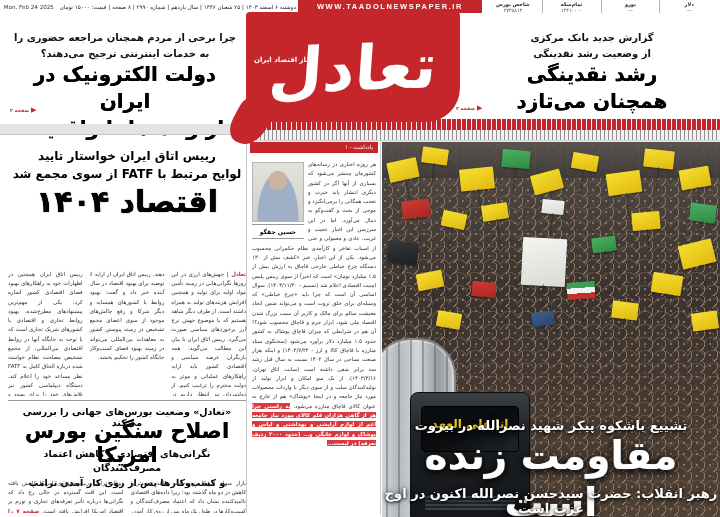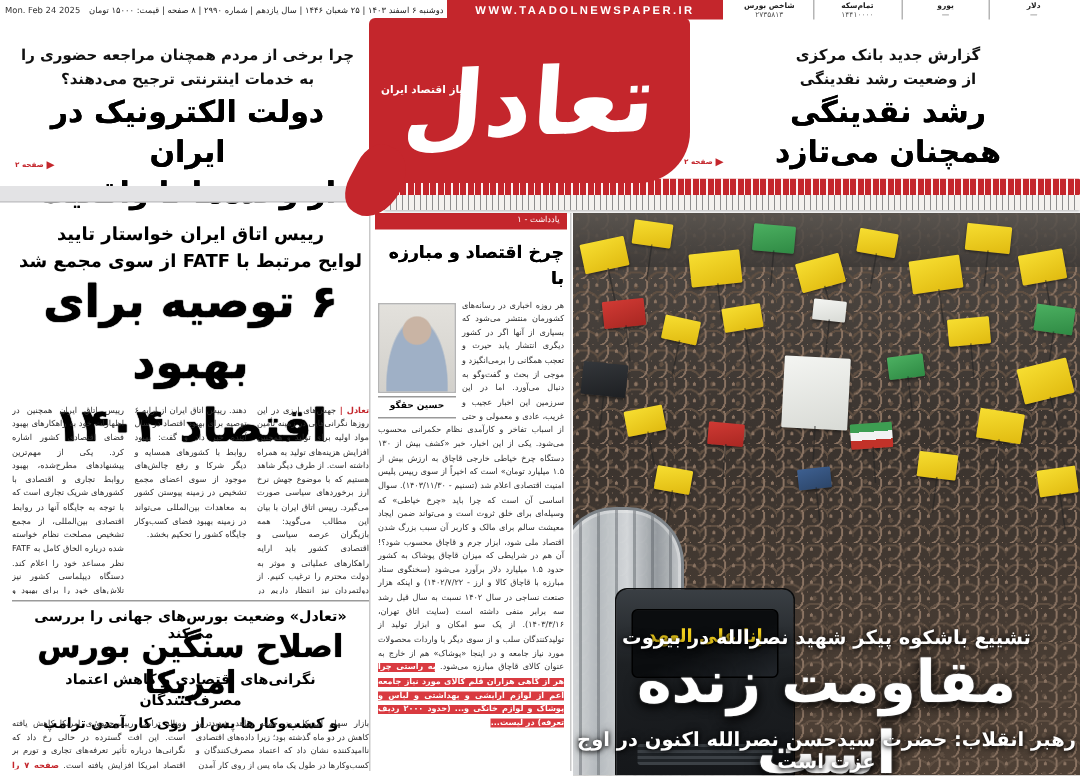--- a/index.html
+++ b/index.html
@@ -190,21 +190,20 @@
   <div class="abs pagebadge badge-right">
     <span class="tri">▶</span>
     <span>صفحه ۲</span>
   </div>
 
   <div class="abs fatf-kicker">
     <div>رییس اتاق ایران خواستار تایید</div>
     <div>لوایح مرتبط با FATF از سوی مجمع شد</div>
   </div>
   <div class="abs fatf-title">
-    <div>۶ توصیه برای بهبود</div>
     <div>اقتصاد ۱۴۰۴</div>
   </div>
   <div class="abs fatf-cols">
     <div class="smallcol">
       <span class="lead-tag">تعادل |</span>
       <span>جهش‌های ارزی در این روزها نگرانی‌هایی در زمینه تأمین مواد اولیه برای تولید و همچنین افزایش هزینه‌های تولید به همراه داشته است. از طرف دیگر شاهد هستیم که با موضوع جهش نرخ ارز برخوردهای سیاسی صورت می‌گیرد. رییس اتاق ایران با بیان این مطالب می‌گوید: همه بازیگران عرصه سیاسی و اقتصادی کشور باید ارایه راهکارهای عملیاتی و موثر به دولت محترم را ترغیب کنیم. از دولتمردان نیز انتظار داریم در راستای کاهش اثرات افزایش نرخ ارز، اقداماتی برای تعدیل قیمت واردات مواد اولیه و واسطه‌ای در دستور کار قرار</span>
     </div>
     <div class="smallcol">
       <span>دهند. رییس اتاق ایران از ارایه ۶ توصیه برای بهبود اقتصاد در سال آینده خبر داد و گفت: بهبود روابط با کشورهای همسایه و دیگر شرکا و رفع چالش‌های موجود از سوی اعضای مجمع تشخیص در زمینه پیوستن کشور به معاهدات بین‌المللی می‌تواند در زمینه بهبود فضای کسب‌وکار جایگاه کشور را تحکیم بخشد.</span>
     </div>
@@ -230,21 +229,20 @@
       <span class="readmore">صفحه ۷ را بخوانید</span>
     </div>
   </div>
 
   <div class="abs v-divider" style="left:246px;"></div>
   <div class="abs v-divider" style="left:380px;"></div>
 
   <div class="abs note">
     <div class="note-header">یادداشت - ۱</div>
     <div class="note-title">
-      <div>چرخ اقتصاد و مبارزه با</div>
     </div>
     <div class="note-body">
       <div class="author-fig">
         <div class="author-img"></div>
         <div class="author-name">حسین حقگو</div>
       </div>
       <span>هر روزه اخباری در رسانه‌های کشورمان منتشر می‌شود که بسیاری از آنها اگر در کشور دیگری انتشار یابد حیرت و تعجب همگانی را برمی‌انگیزد و موجی از بحث و گفت‌وگو به دنبال می‌آورد. اما در این سرزمین این اخبار عجیب و غریب، عادی و معمولی و حتی از اسباب تفاخر و کارآمدی نظام حکمرانی محسوب می‌شود. یکی از این اخبار، خبر «کشف بیش از ۱۳۰ دستگاه چرخ خیاطی خارجی قاچاق به ارزش بیش از ۱.۵ میلیارد تومان» است که اخیراً از سوی رییس پلیس امنیت اقتصادی اعلام شد (تسنیم - ۱۴۰۳/۱۱/۳۰).</span>
       <span>سوال اساسی آن است که چرا باید «چرخ خیاطی» که وسیله‌ای برای خلق ثروت است و می‌تواند ضمن ایجاد معیشت سالم برای مالک و کاربر آن سبب بزرگ شدن اقتصاد ملی شود، ابزار جرم و قاچاق محسوب شود؟! آن هم در شرایطی که میزان قاچاق پوشاک به کشور حدود ۱.۵ میلیارد دلار برآورد می‌شود (سخنگوی ستاد مبارزه با قاچاق کالا و ارز - ۱۴۰۲/۷/۲۲) و اینکه هزار صنعت نساجی در سال ۱۴۰۲ نسبت به سال قبل رشد سه برابر منفی داشته است (سایت اتاق تهران، ۱۴۰۳/۳/۱۶). از یک سو امکان و ابزار تولید از تولیدکنندگان سلب و از سوی دیگر با واردات محصولات مورد نیاز جامعه و در اینجا «پوشاک» هم از خارج به عنوان کالای قاچاق مبارزه می‌شود.</span>
       <span class="hl">به راستی چرا هر از گاهی هزاران قلم کالای مورد نیاز جامعه اعم از لوازم آرایشی و بهداشتی و لباس و پوشاک و لوازم خانگی و... (حدود ۲۰۰۰ ردیف تعرفه) در لیست...</span>
     </div>

